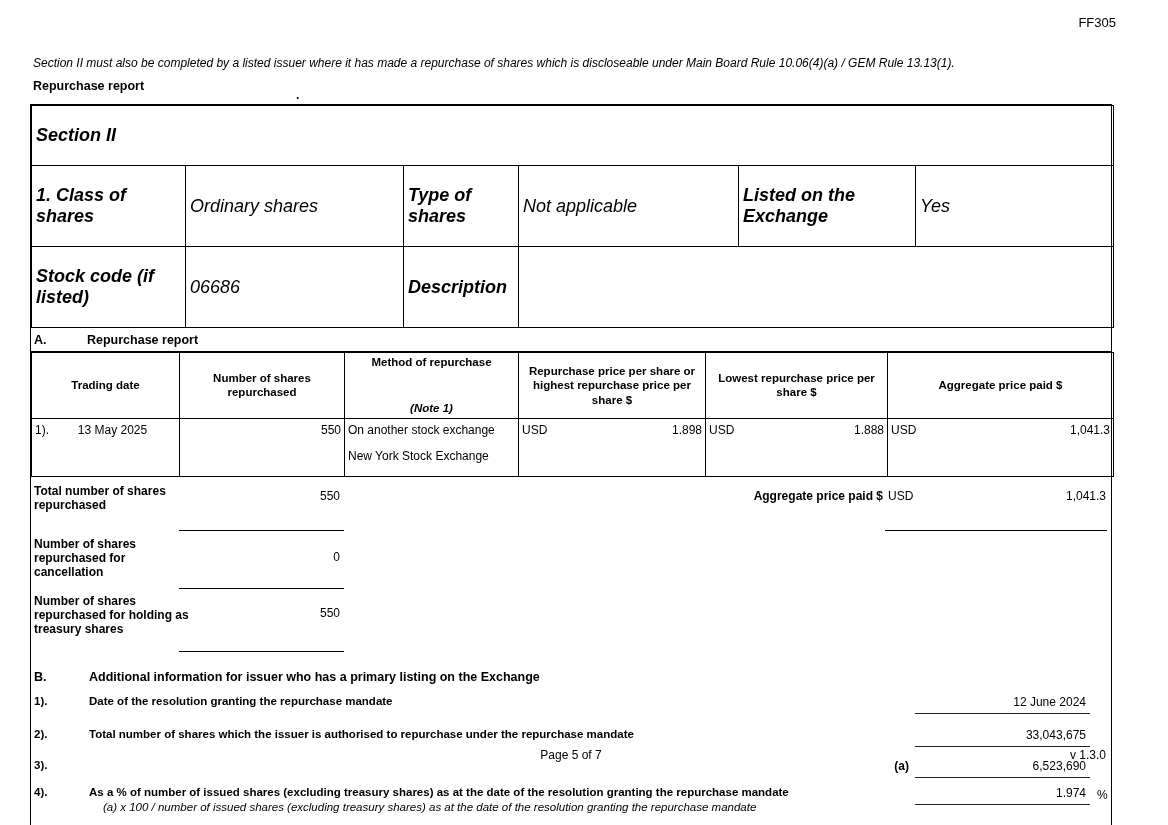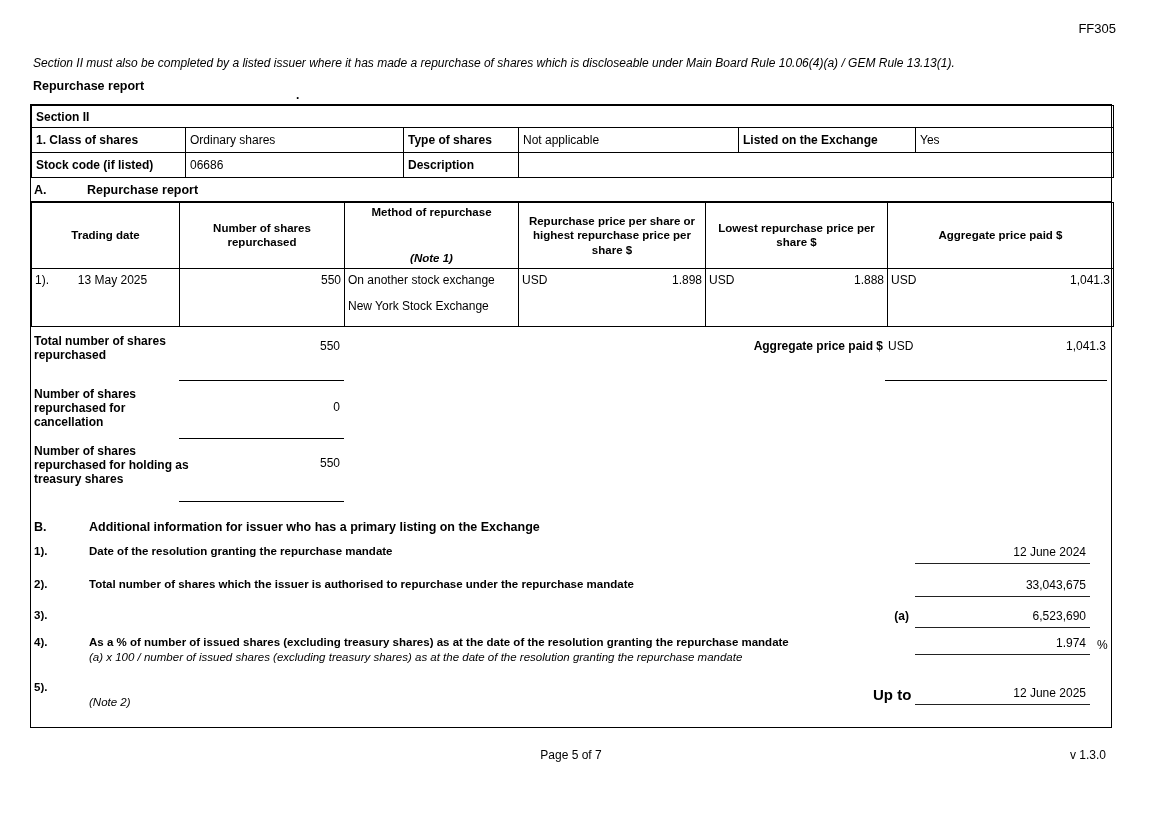--- a/index.html
+++ b/index.html
@@ -5,29 +5,29 @@
   * { margin:0; padding:0; box-sizing:border-box; }
   html,body { background:#e8e8e8; }
   .page {
     position:relative; width:1168px; height:825px; background:#ffffff;
     font-family:"Liberation Sans", sans-serif; font-size:12px; color:#000;
     overflow:hidden; margin:0 auto;
   }
   .b { font-weight:bold; }
   .i { font-style:italic;margin-top:32px; }
 
-  .form-code { position:absolute; top:21px; right:52px; font-size:13px; }
+  .form-code { position:absolute; top:15px; right:52px; font-size:13px; }
   .instruction { position:absolute; top:56px; left:33px; font-style:italic; font-size:12px; white-space:nowrap; }
   .title { position:absolute; top:79px; left:33px; font-weight:bold; font-size:12.5px; }
   .stray { position:absolute; top:88px; left:296px; font-weight:bold; font-size:12px; }
 
   .box { position:absolute; top:104px; left:30px; width:1082px; border:1.5px solid #000; background:#fff; }
 
   table { border-collapse:collapse; table-layout:fixed; width:100%; }
-  .s2 td { border:1.5px solid #000; padding:3px 4px; vertical-align:middle; font-size:12px; }
+  .s2 td { border:1.5px solid #000; padding:19px 4px; vertical-align:middle; font-size:18px;font-style:italic; }
   .s2 tr.hrow td { height:22px; }
   .s2 tr.drow td { height:25px; }
 
   .aHead { border-bottom:1.5px solid #000; height:24px; display:flex; align-items:center; font-weight:bold; font-size:12.5px; }
   .aHead .letter { width:56px; padding-left:3px; }
 
   .rt th { border:1px solid #000; font-weight:bold; font-size:11.5px; text-align:center; vertical-align:middle; padding:2px 6px; height:50px; line-height:1.25; }
   .rt td { border:1px solid #000; vertical-align:top; padding:4px 3px; font-size:12px; height:58px; }
   .c-date { position:relative; }
   .rowno { position:absolute; left:3px; top:4px; }
@@ -45,21 +45,21 @@
   .t-val1 { top:12px; } .t-val2 { top:73px; } .t-val3 { top:129px; }
   .t-line { position:absolute; left:148px; width:165px; border-top:1.5px solid #000; }
   .t-line1 { top:53px; } .t-line2 { top:111px; } .t-line3 { top:174px; }
   .agg-label { position:absolute; left:520px; top:12px; width:332px; text-align:right; font-weight:bold; }
   .agg-pair { position:absolute; left:857px; top:12px; width:218px; display:flex; justify-content:space-between; }
   .agg-line { position:absolute; left:854px; top:53px; width:222px; border-top:1.5px solid #000; }
 
   .secB { position:relative; height:215px; font-size:11.5px; }
   .secB .num { position:absolute; left:3px; font-weight:bold; white-space:nowrap; }
   .secB .txt { position:absolute; left:58px; font-weight:bold; white-space:nowrap; }
-  .secB .note { position:absolute; left:58px; font-style:italic; white-space:nowrap; font-weight:normal;text-align:right; }
+  .secB .note { position:absolute; left:72px; font-style:italic; white-space:nowrap; font-weight:normal;text-align:right; }
   .b-head-letter { top:8px; font-size:12.5px; }
   .b-head-text { top:8px; font-size:12.5px;text-align:center; }
   .bv { position:absolute; left:884px; width:175px; height:19px; text-align:right; padding-right:4px; border-bottom:1.4px solid #222; font-size:12px; line-height:15px; }
   .bv1 { top:33px; } .bv2 { top:66px; } .bv3 { top:97px; } .bv4 { top:124px; } .bv5 { top:174px; }
   .n1 { top:33px; } .n2 { top:66px; } .n3 { top:97px; } .n4 { top:124px; } .n4b { top:139px; } .n5 { top:169px; } .n5b { top:184px; }
   .b-a { position:absolute; left:836px; top:97px; width:42px; text-align:right; font-weight:bold; font-size:12px; }
   .b-upto { position:absolute; left:842px; top:174px; font-weight:bold; font-size:15px; }
   .b-pct { position:absolute; left:1066px; top:126px; font-size:12px; }
 
   .footer-page { position:absolute; top:748px; left:30px; width:1082px; text-align:center; font-size:12px; }

